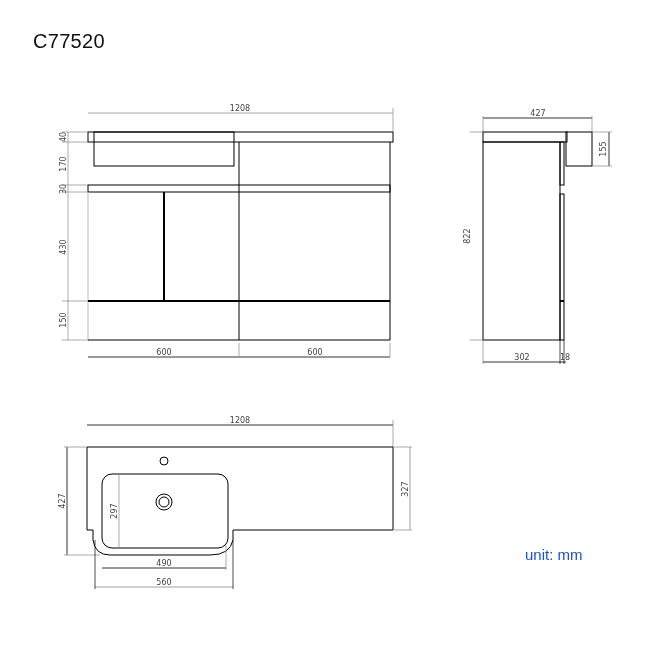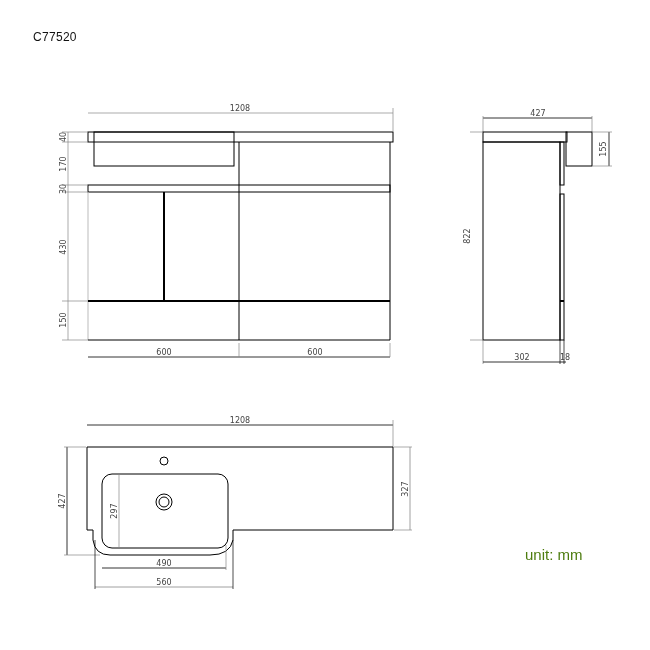--- a/index.html
+++ b/index.html
@@ -1,18 +1,18 @@
 <!DOCTYPE html>
 <html><head>
 <meta charset="utf-8">
 <style>
   html,body{margin:0;padding:0;background:#ffffff;}
   body{width:650px;height:650px;position:relative;overflow:hidden;font-family:"Liberation Sans",sans-serif;}
-  .code{position:absolute;left:33px;top:30px;font-size:12px;color:#111;letter-spacing:0.3px;}
-  .unit{position:absolute;left:525px;top:546px;font-size:15px;color:#4d7c0f;}
+  .code{position:absolute;left:33px;top:30px;font-size:20px;color:#111;letter-spacing:0.3px;}
+  .unit{position:absolute;left:525px;top:546px;font-size:15px;color:#1d4ed8;}
   svg{position:absolute;left:0;top:0;}
   .dim{font-family:"DejaVu Sans",sans-serif;font-size:8px;fill:#444;}
 </style>
 </head>
 <body>
 
 <div class="code">C77520</div>
 <div class="unit">unit: mm</div>
 
 <svg width="650" height="650" viewBox="0 0 650 650">

